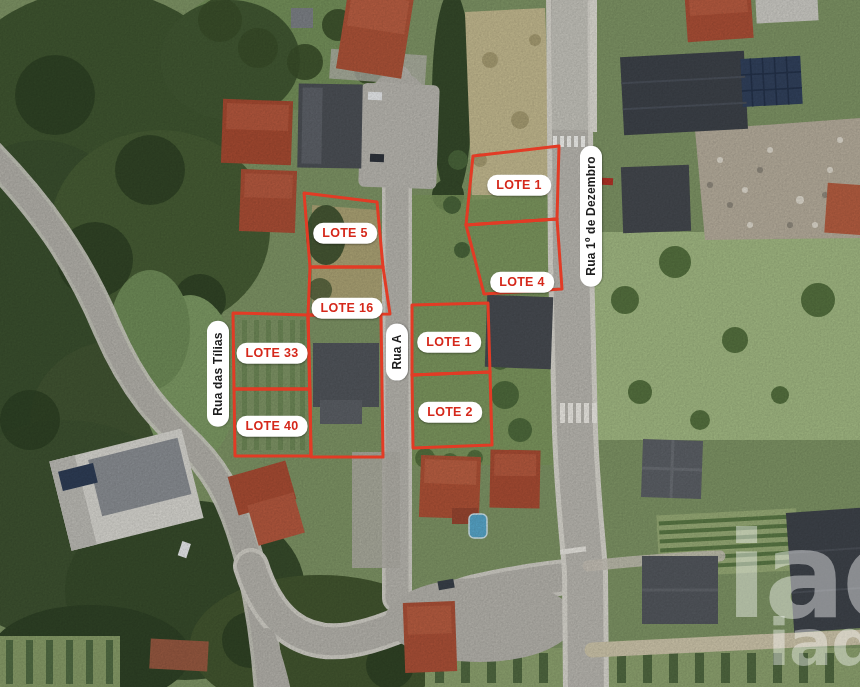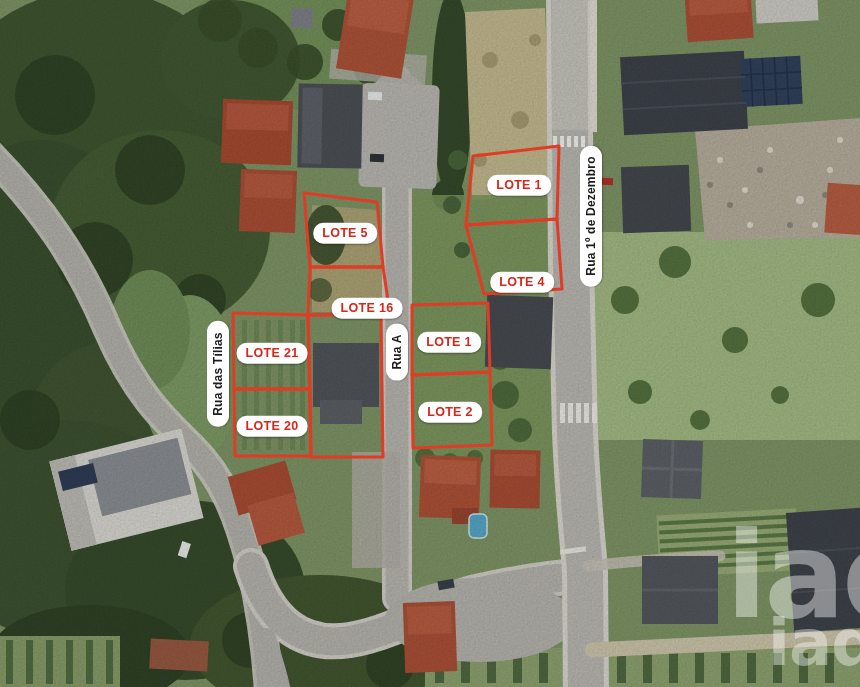--- a/index.html
+++ b/index.html
@@ -327,23 +327,23 @@
     <polygon points="234,389 310,389 311,456 235,456"></polygon>
     <polygon points="412,305 488,303 490,372 412,375"></polygon>
     <polygon points="412,375 490,372 492,445 413,448"></polygon>
     <polygon points="308,315 381,315 383,457 311,457"></polygon>
   </g>
 </svg>
 
   <div class="lot-label" style="left: 519px; top: 185px;">LOTE 1</div>
   <div class="lot-label" style="left: 522px; top: 258px; margin-top: 24px;">LOTE 4</div>
   <div class="lot-label" style="left: 345px; top: 233px;">LOTE 5</div>
-  <div class="lot-label" style="left: 347px; top: 308px; margin-left: 20px;">LOTE 16</div>
-  <div class="lot-label" style="left: 272px; top: 353px;">LOTE 21</div>
-  <div class="lot-label" style="left: 272px; top: 426px;">LOTE 20</div>
+  <div class="lot-label" style="left: 347px; top: 308px;">LOTE 16</div>
+  <div class="lot-label" style="left: 272px; top: 353px;">LOTE 33</div>
+  <div class="lot-label" style="left: 272px; top: 426px;">LOTE 40</div>
   <div class="lot-label" style="left: 449px; top: 342px;">LOTE 1</div>
   <div class="lot-label" style="left: 450px; top: 412px;">LOTE 2</div>
 
   <div class="street-label" style="left: 218px; top: 374px;">Rua das Tílias</div>
   <div class="street-label" style="left: 397px; top: 352px;">Rua A</div>
   <div class="street-label" style="left: 591px; top: 216px;">Rua 1º de Dezembro</div>
 
   <div class="watermark big">iad</div>
   <div class="watermark small">iad</div>
 

